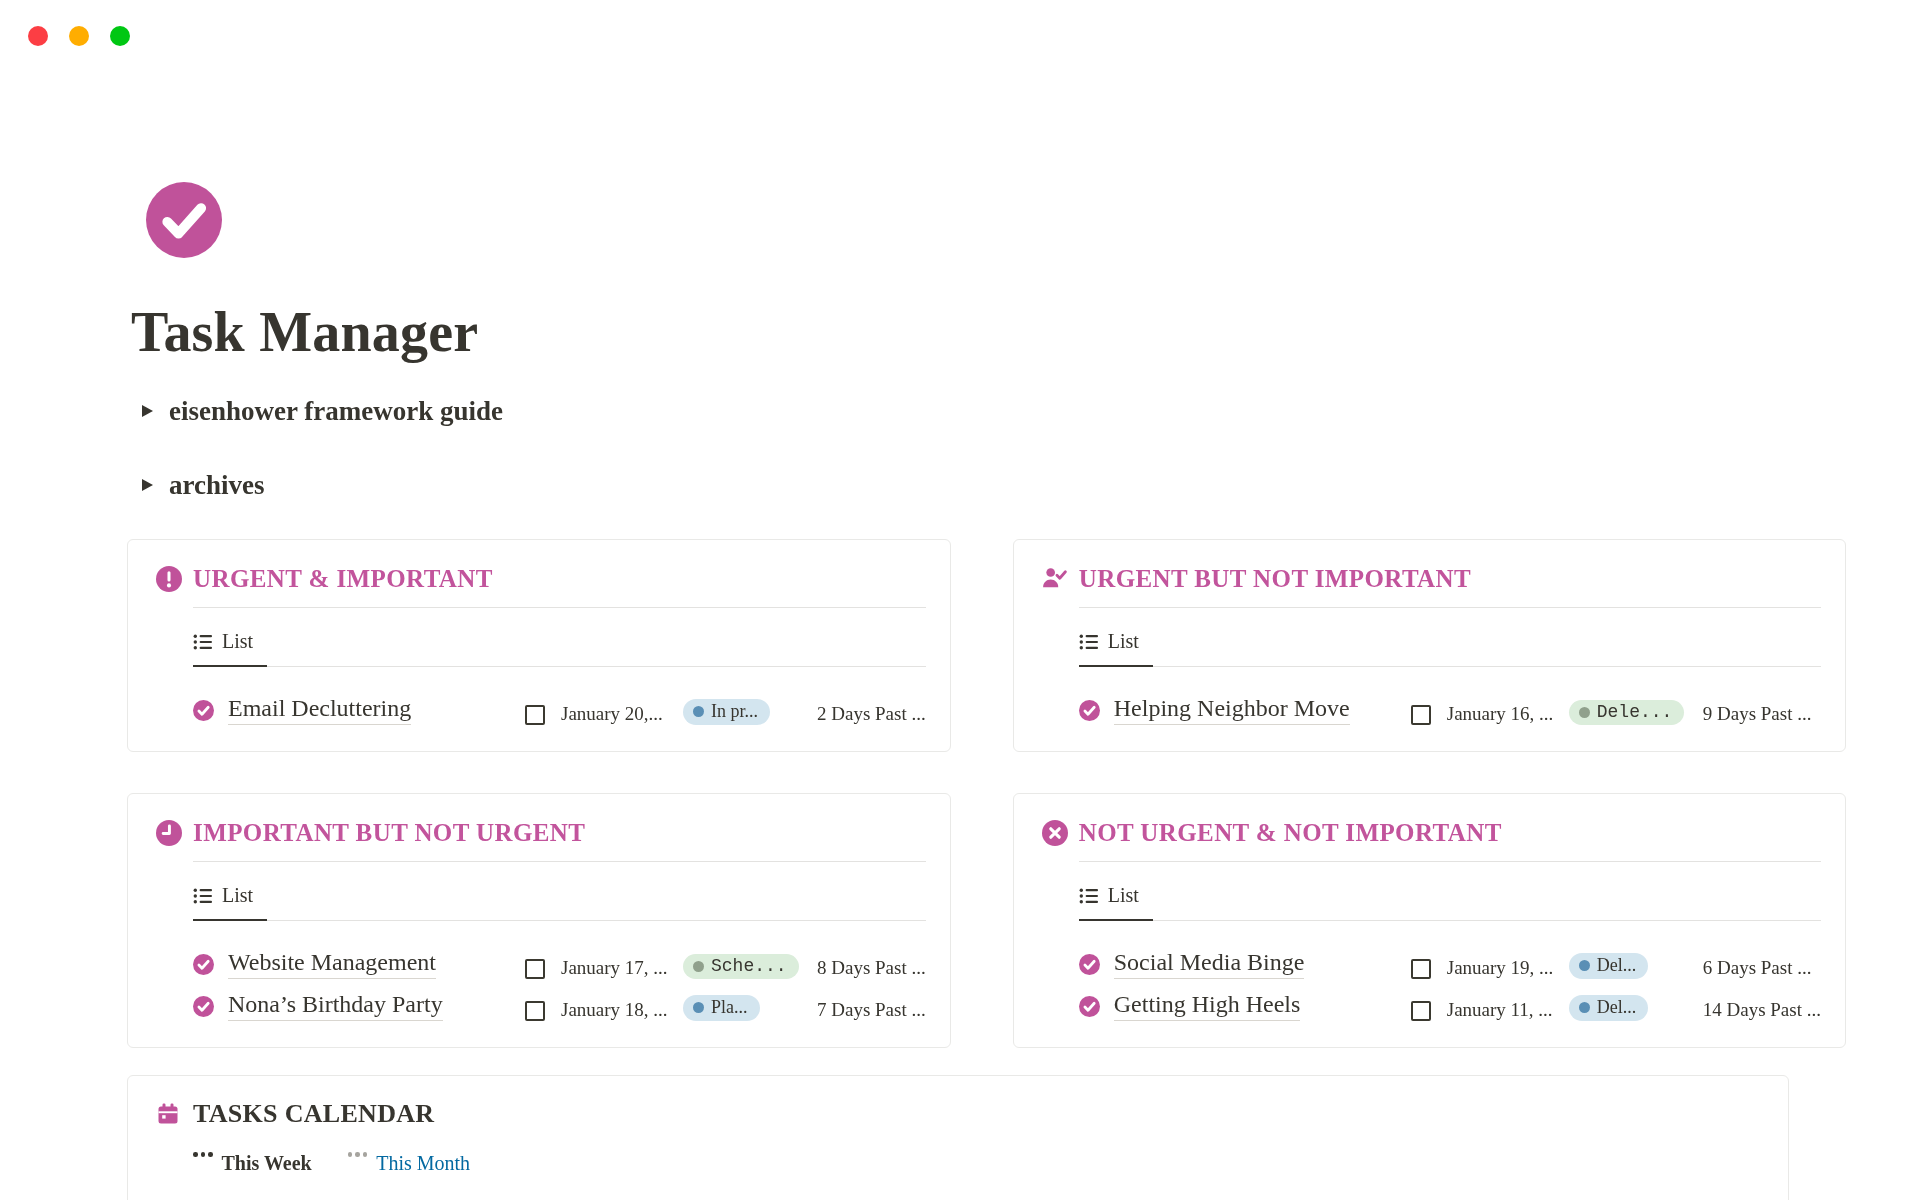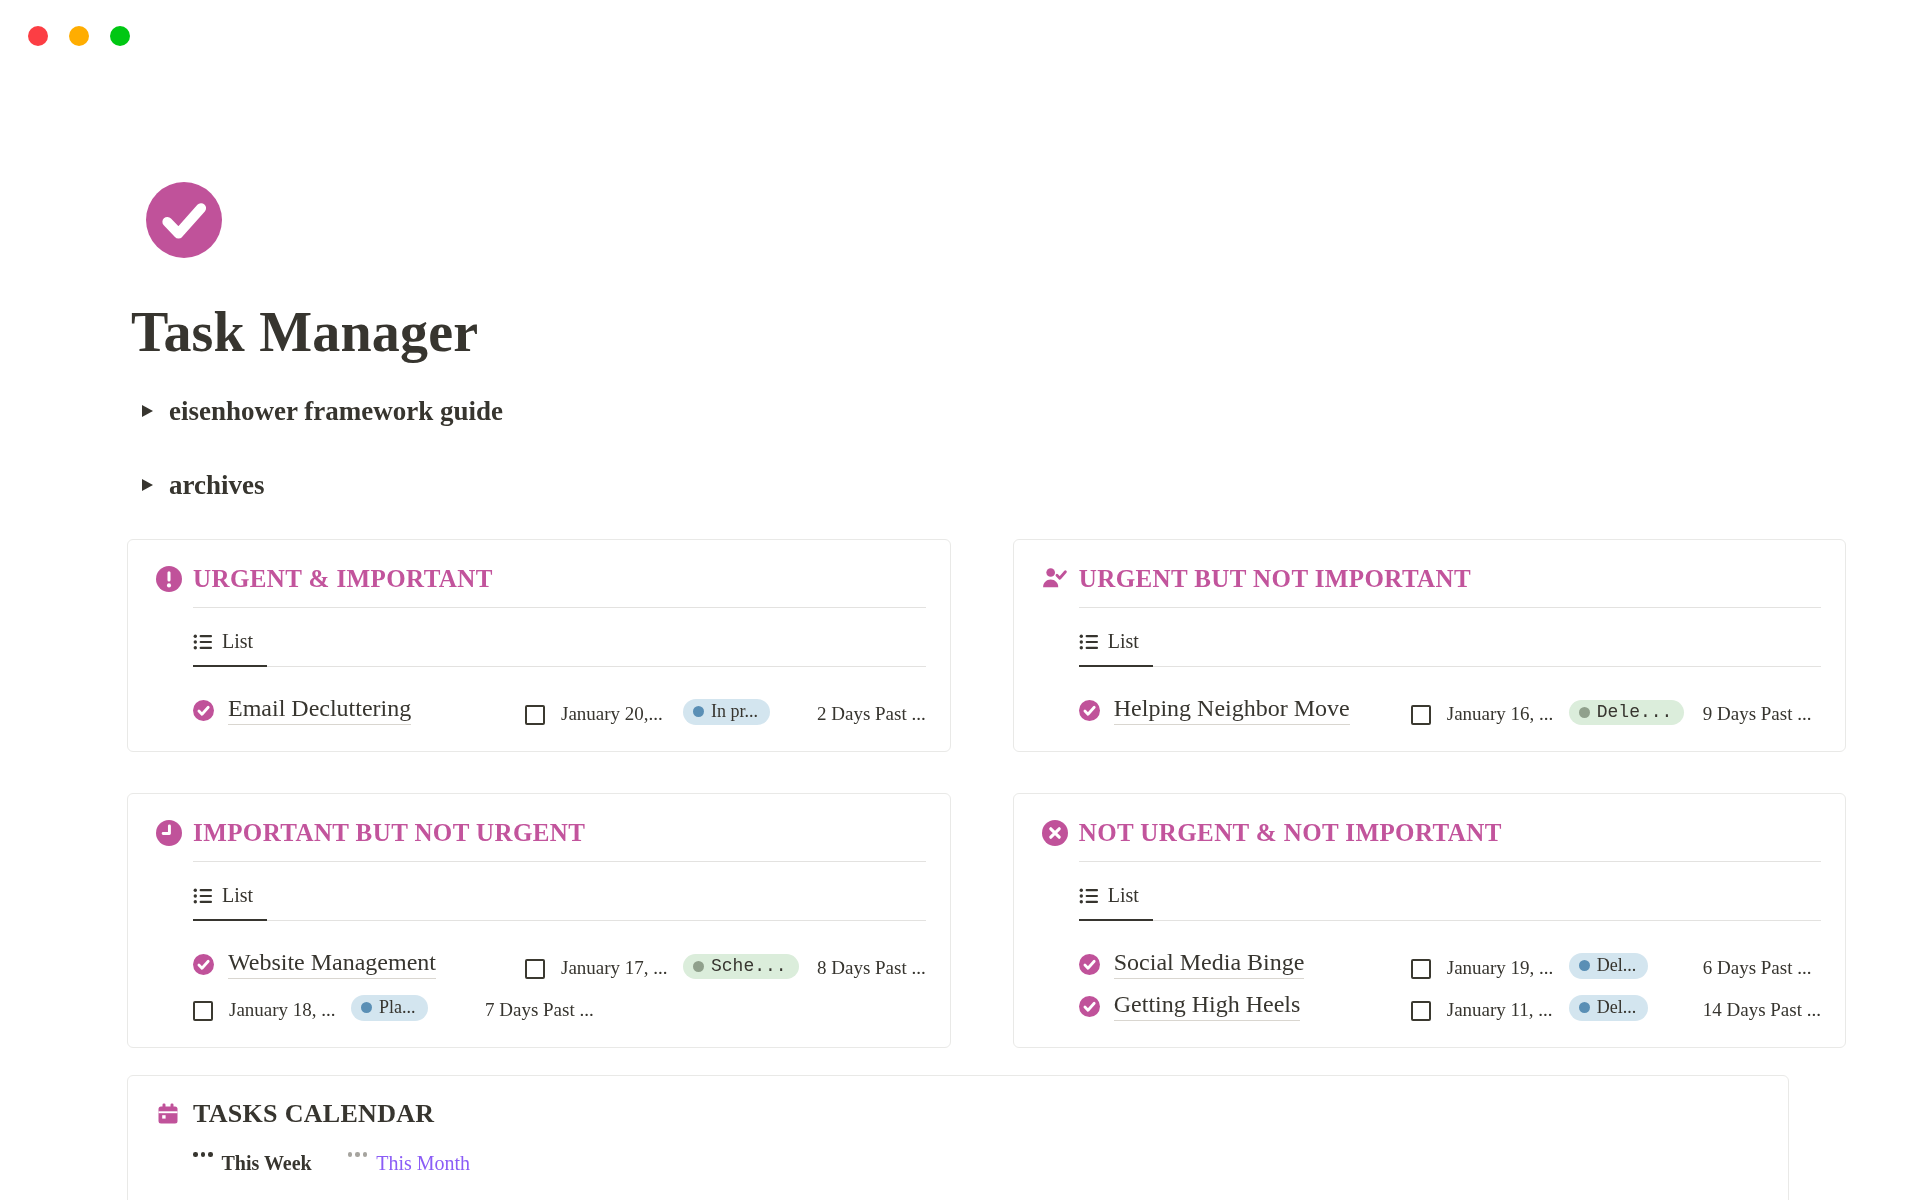--- a/index.html
+++ b/index.html
@@ -63,21 +63,21 @@
               padding:22px 24px 0 28px; background:#fff; }
   .cal-head { display:flex; align-items:center; gap:13px; height:32px; }
   .cal-icon { width:24px; height:24px; color:var(--accent); }
   .cal-icon svg { width:24px; height:24px; display:block; }
   .cal-title { font-size:26px; font-weight:bold; letter-spacing:.3px; }
   .cal-tabs { margin-top:22px; margin-left:37px; display:flex; gap:36px; }
   .cal-tab { display:inline-flex; align-items:flex-start; gap:9px; font-size:20px; cursor:pointer; }
   .cal-tab .dots { display:inline-flex; gap:3px; }
   .cal-tab .dots i { width:4.5px; height:4.5px; border-radius:50%; background:#37352f; }
   .cal-tab.active { color:#37352f; font-weight:600; }
-  .cal-tab.inactive { color:#8b5cf6; }
+  .cal-tab.inactive { color:#0369a1; }
   .cal-tab.inactive .dots i { background:#a6a49f; }
 </style>
 </head>
 <body>
 
 <div class="traffic">
   <span class="light" style="background: rgb(252, 62, 68);"></span>
   <span class="light" style="background: rgb(255, 173, 1);"></span>
   <span class="light" style="background: rgb(0, 199, 19);"></span>
 </div>
@@ -258,20 +258,29 @@
     <span class="t-pill-wrap">
       <span class="t-pill green">
         <span class="t-dot"></span>
         <span class="t-pill-label">Sche...</span>
       </span>
     </span>
     <span class="t-days">8 Days Past ...</span>
   </div>
 
   <div class="q-row">
+    <div class="t-name-cell">
+      <span class="t-check-icon">
+                  <svg viewBox="0 0 32 32">
+                    <circle cx="16" cy="16" r="16" fill="currentColor"></circle>
+                    <path d="M9 16.8l4.7 4.9L23.2 11" fill="none" stroke="#fff" stroke-width="4.2" stroke-linecap="round" stroke-linejoin="round"></path>
+                  </svg>
+                </span>
+      <span class="t-name">Nona’s Birthday Party</span>
+    </div>
     <span class="t-checkbox"></span>
     <span class="t-date">January 18, ...</span>
     <span class="t-pill-wrap">
       <span class="t-pill blue">
         <span class="t-dot"></span>
         <span class="t-pill-label">Pla...</span>
       </span>
     </span>
     <span class="t-days">7 Days Past ...</span>
   </div>

